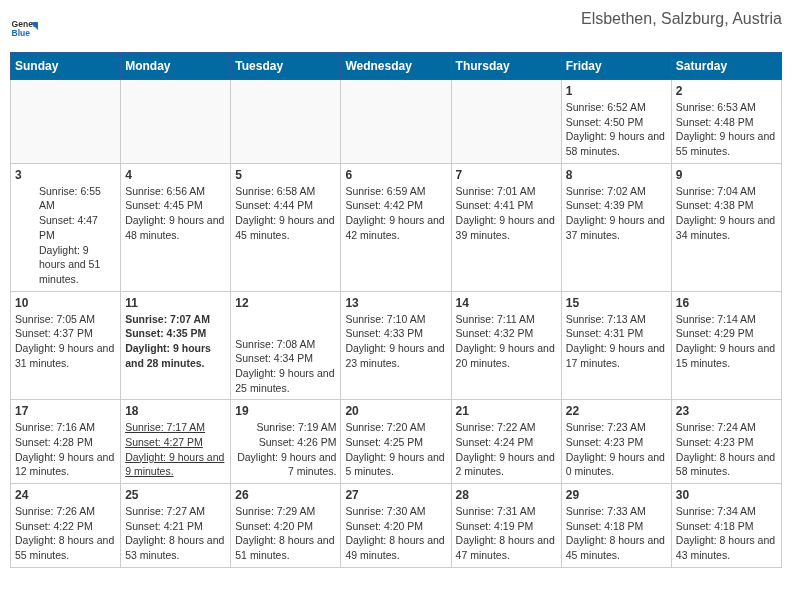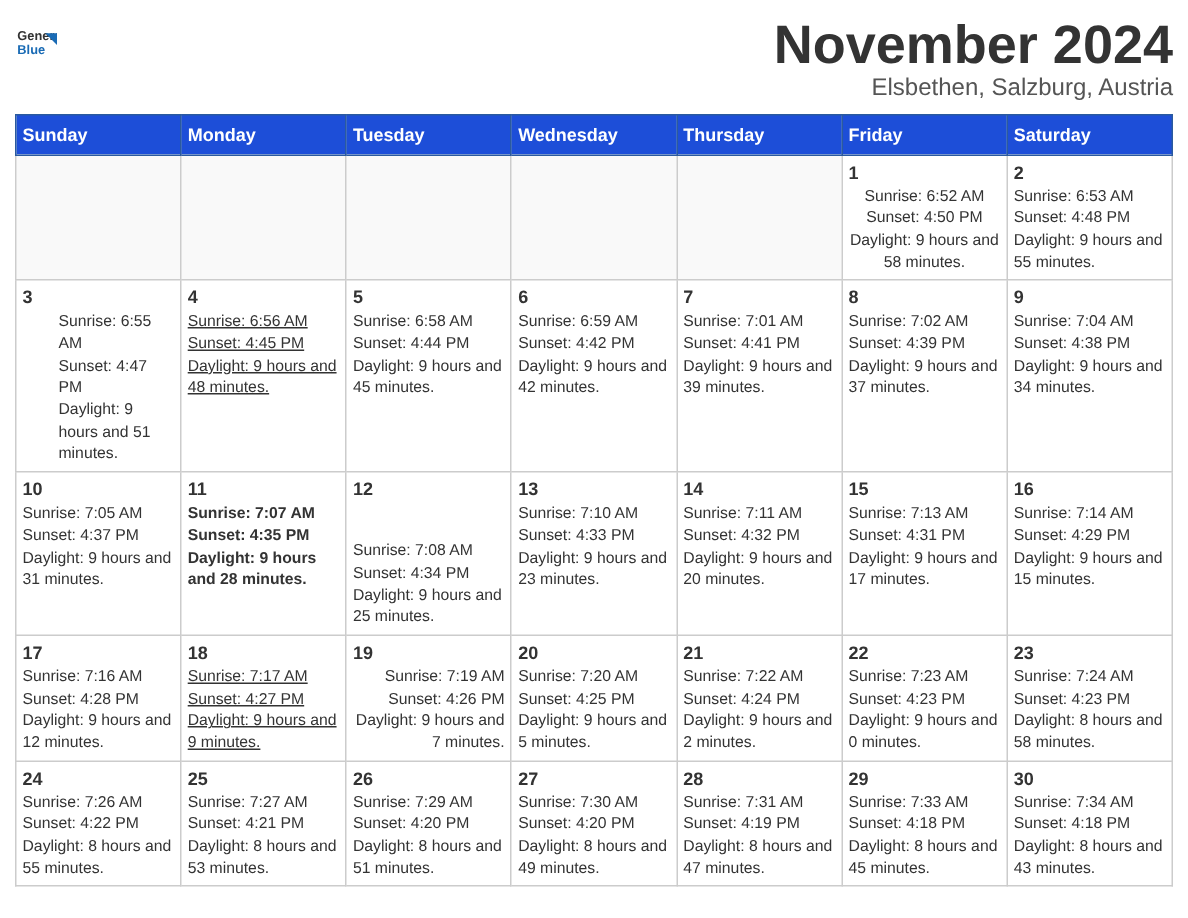--- a/index.html
+++ b/index.html
@@ -38,21 +38,21 @@
     .location-title {
       font-size: 16px;
       color: #555;
     }
     .calendar {
       width: 100%;
       border-collapse: collapse;
       font-size: 11px;
     }
     .calendar th {
-      background-color: #1d4ed8;
+      background-color: #0369a1;
       color: #fff;
       padding: 6px 4px;
       text-align: left;
       font-size: 12px;
       font-weight: bold;
       border: 1px solid #2a5a9f;
     }
     .calendar td {
       vertical-align: top;
       border: 1px solid #ccc;
@@ -84,21 +84,20 @@
 
 <div class="header-area">
   <div class="logo">
     <svg class="logo-icon" viewBox="0 0 36 36">
       <text x="2" y="14" font-size="11" font-weight="bold" fill="#333">General</text>
       <text x="2" y="26" font-size="11" font-weight="bold" fill="#1a6bb5">Blue</text>
       <polygon points="26,8 36,8 36,18" fill="#1a6bb5"></polygon>
     </svg>
   </div>
   <div class="title-area">
-    <div class="month-title">November 2024</div>
     <div class="location-title">Elsbethen, Salzburg, Austria</div>
   </div>
 </div>
 
 <table class="calendar">
   <thead>
     <tr>
     <th>Sunday</th>
         <th>Monday</th>
         <th>Tuesday</th>
@@ -110,41 +109,41 @@
   </thead>
   <tbody id="calendar-body">
   <tr class="week-row">
         <td class="empty"></td>
         <td class="empty"></td>
         <td class="empty"></td>
         <td class="empty"></td>
         <td class="empty"></td>
         <td>
           <div class="day-number">1</div>
-          <div class="day-info" style="white-space: pre-line; text-align: center;">Sunrise: 6:52 AM
+          <div class="day-info" style="white-space: pre-line;">Sunrise: 6:52 AM
 Sunset: 4:50 PM
 Daylight: 9 hours and 58 minutes.</div>
         </td>
         <td>
           <div class="day-number">2</div>
           <div class="day-info" style="white-space: pre-line;">Sunrise: 6:53 AM
 Sunset: 4:48 PM
 Daylight: 9 hours and 55 minutes.</div>
         </td>
       </tr>
       <tr class="week-row">
         <td>
           <div class="day-number">3</div>
           <div class="day-info" style="white-space: pre-line; margin-left: 24px;">Sunrise: 6:55 AM
 Sunset: 4:47 PM
 Daylight: 9 hours and 51 minutes.</div>
         </td>
         <td>
           <div class="day-number">4</div>
-          <div class="day-info" style="white-space: pre-line; text-decoration: underline;">Sunrise: 6:56 AM
+          <div class="day-info" style="white-space: pre-line;">Sunrise: 6:56 AM
 Sunset: 4:45 PM
 Daylight: 9 hours and 48 minutes.</div>
         </td>
         <td>
           <div class="day-number">5</div>
           <div class="day-info" style="white-space: pre-line;">Sunrise: 6:58 AM
 Sunset: 4:44 PM
 Daylight: 9 hours and 45 minutes.</div>
         </td>
         <td>

